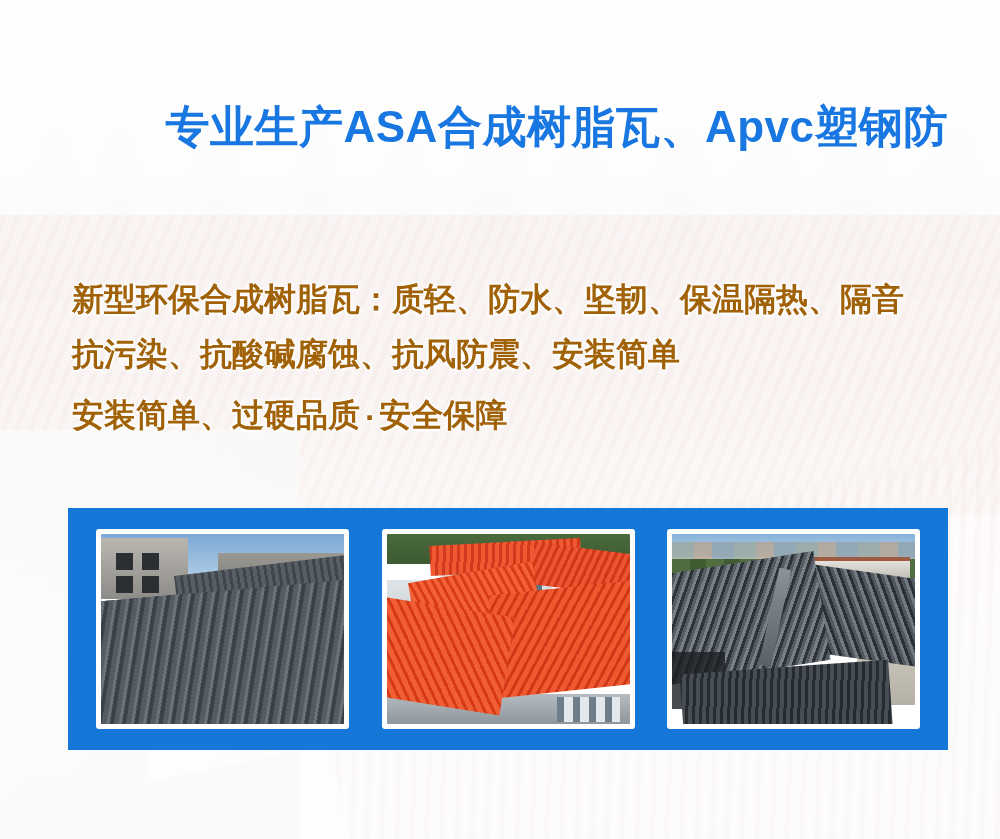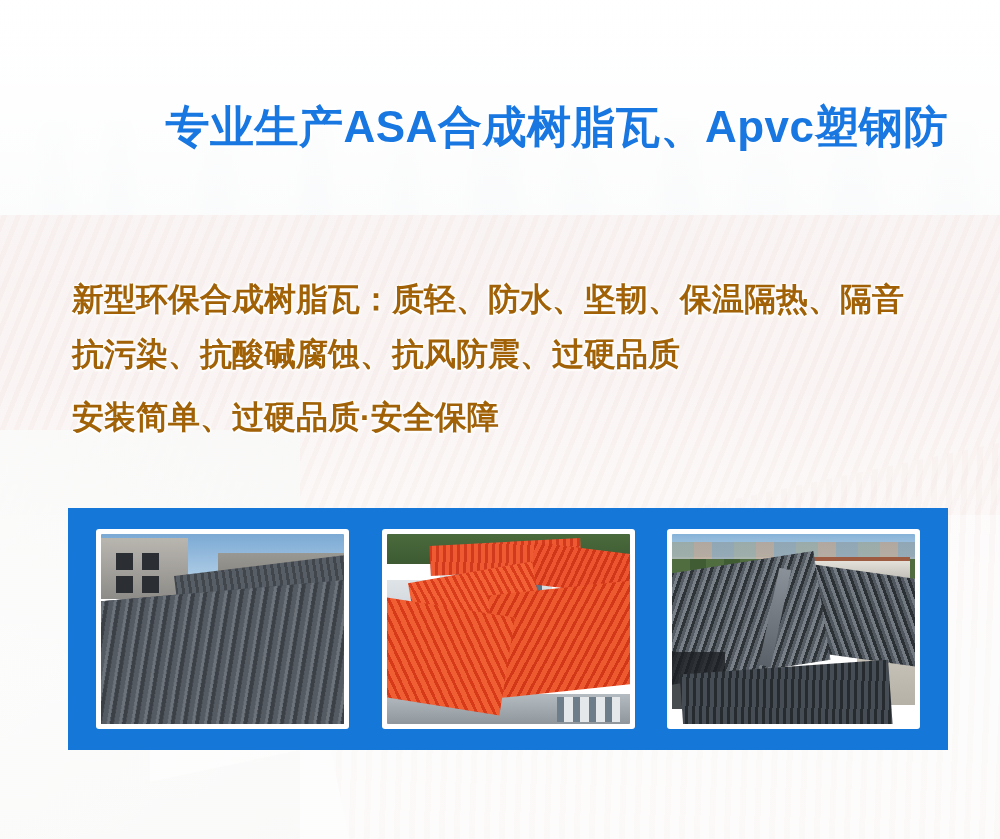--- a/index.html
+++ b/index.html
@@ -172,21 +172,21 @@
     color: #a16207;
     text-shadow:
       1.5px 0 2px rgba(255,255,255,.95),
       -1.5px 0 2px rgba(255,255,255,.95),
       0 1.5px 2px rgba(255,255,255,.95),
       0 -1.5px 2px rgba(255,255,255,.95),
       0 0 7px rgba(255,255,255,.9);
     white-space: nowrap;
   }
   .subhead .sub-line { display: block; }
-  .subhead .sub-line.gap { margin-top: 8px; }
+  .subhead .sub-line.gap { margin-top: 8px; font-family: Liberation Mono, monospace; }
 
   
   .gallery-panel {
     position: absolute;
     left: 68px;
     top: 508px;
     width: 880px;
     height: 242px;
     background: #1577d8;
     box-sizing: border-box;
@@ -395,21 +395,21 @@
   </div>
 
   <div class="content">
 
     <div class="headline">
       <span class="hl-line">专业生产ASA合成树脂瓦、Apvc塑钢防</span>
     </div>
 
     <div class="subhead">
       <span class="sub-line">新型环保合成树脂瓦：质轻、防水、坚韧、保温隔热、隔音</span>
-      <span class="sub-line">抗污染、抗酸碱腐蚀、抗风防震、过硬品质</span>
+      <span class="sub-line">抗污染、抗酸碱腐蚀、抗风防震、安装简单</span>
       <span class="sub-line gap">安装简单、过硬品质·安全保障</span>
     </div>
 
     <div class="gallery-panel">
 
       <div class="photo-frame">
         <div class="photo">
           <div class="p1-sky"></div>
           <div class="p1-bldg-l"></div>
           <div class="p1-win" style="left:6%;top:10%"></div>

